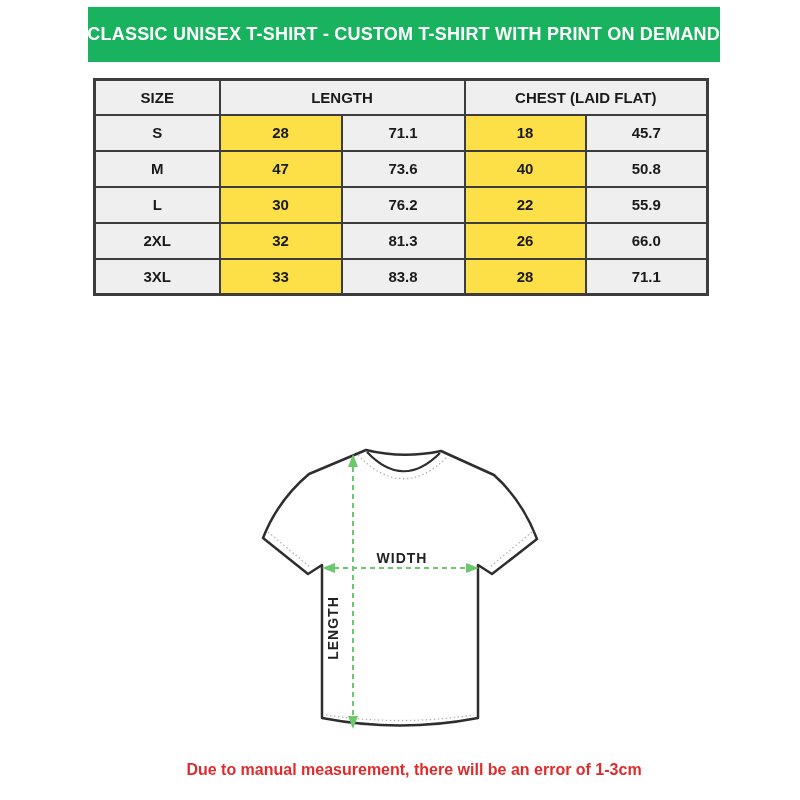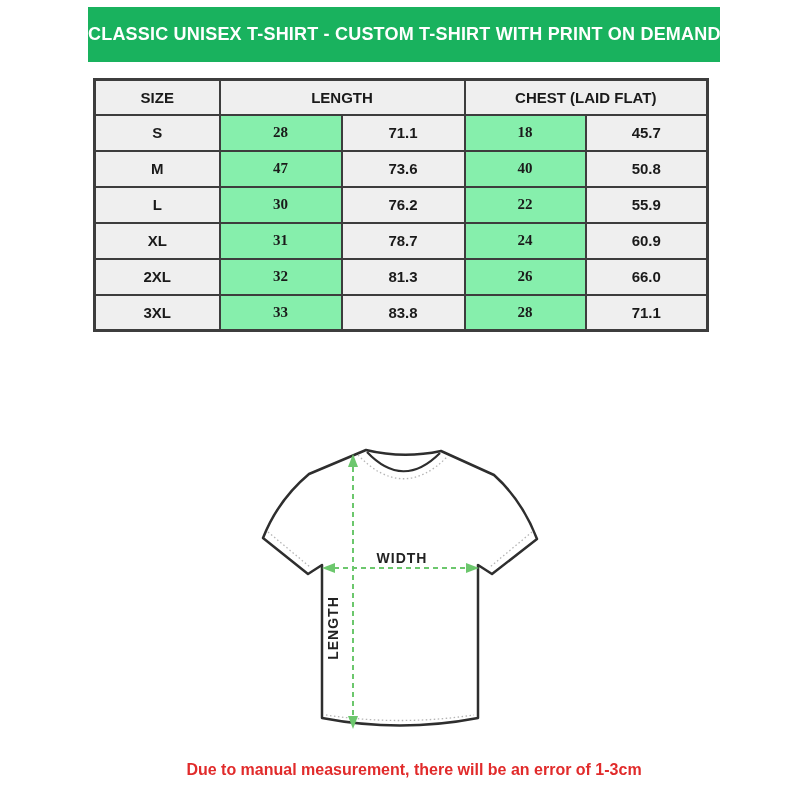--- a/index.html
+++ b/index.html
@@ -15,41 +15,41 @@
   .page{
     position:relative;
     width:800px;height:800px;
     background:#ffffff;
     font-family:"Liberation Sans", sans-serif;
     overflow:hidden;
   }
   .banner{
     position:absolute;left:88px;top:7px;width:632px;height:55px;
     background:var(--banner-green);
-    display:flex;align-items:center;justify-content:flex-start;
+    display:flex;align-items:center;justify-content:flex-end;padding-left:48px;
   }
   .banner-title{
     color:#ffffff;font-size:18px;font-weight:700;letter-spacing:.2px;
     white-space:nowrap;
   }
   .size-table{
     position:absolute;left:93px;top:78px;width:613px;
     border-collapse:collapse;table-layout:fixed;
     border:3px solid var(--border-dark);
   }
   .size-table th,.size-table td{
     border:2px solid var(--border-dark);
     text-align:center;vertical-align:middle;
     font-weight:700;color:var(--ink);font-size:15px;
   }
   .size-table thead tr{height:35px;padding-left:37px;}
   .size-table tbody tr{height:36px;}
   .size-table th{background:var(--cell-gray);}
   .c-gray{background:var(--cell-gray);}
-  .c-white{background:#86efac;font-family:Liberation Serif, serif;}
+  .c-white{background:#fde047;}
   .shirt-wrap{
     position:absolute;left:250px;top:438px;width:300px;height:310px;
   }
   .footer-note{
     position:absolute;left:0;top:761px;width:800px;
     text-align:center;
     color:var(--footer-red);font-size:16px;font-weight:700;padding-left:28px;
   }
 </style>
 </head>
@@ -92,27 +92,20 @@
           <td class="c-gray">50.8</td>
         </tr>
         <tr>
           <td class="c-gray">L</td>
           <td class="c-white">30</td>
           <td class="c-gray">76.2</td>
           <td class="c-white">22</td>
           <td class="c-gray">55.9</td>
         </tr>
         <tr>
-          <td class="c-gray">XL</td>
-          <td class="c-white">31</td>
-          <td class="c-gray">78.7</td>
-          <td class="c-white">24</td>
-          <td class="c-gray">60.9</td>
-        </tr>
-        <tr>
           <td class="c-gray">2XL</td>
           <td class="c-white">32</td>
           <td class="c-gray">81.3</td>
           <td class="c-white">26</td>
           <td class="c-gray">66.0</td>
         </tr>
         <tr>
           <td class="c-gray">3XL</td>
           <td class="c-white">33</td>
           <td class="c-gray">83.8</td>

